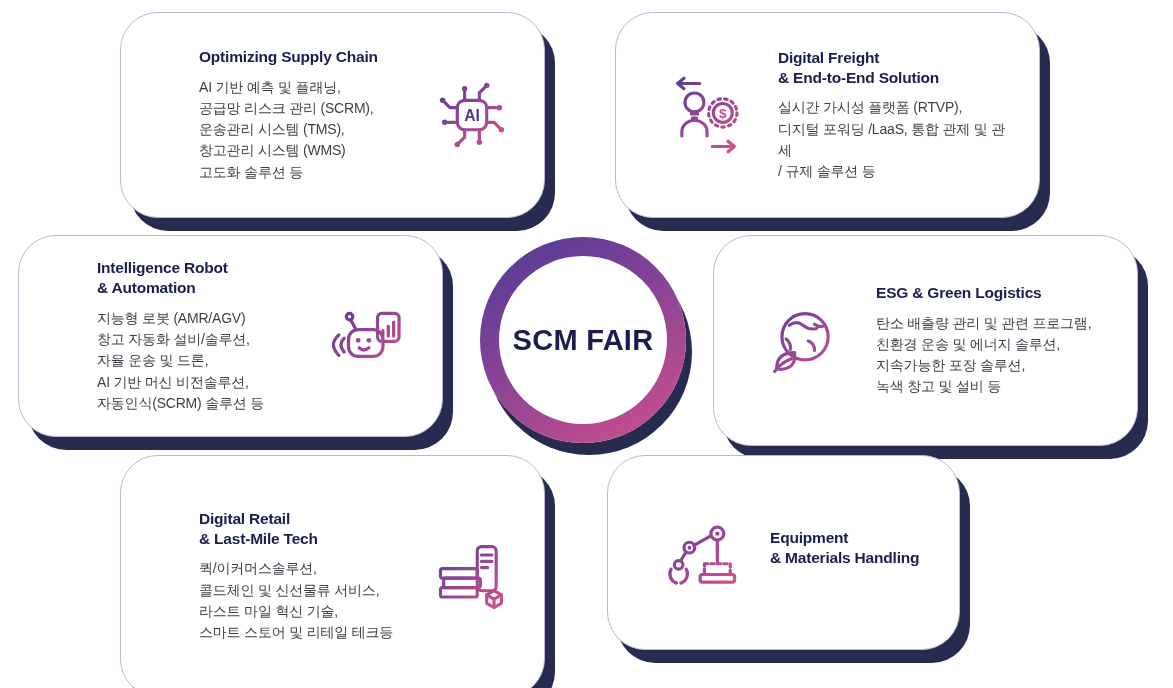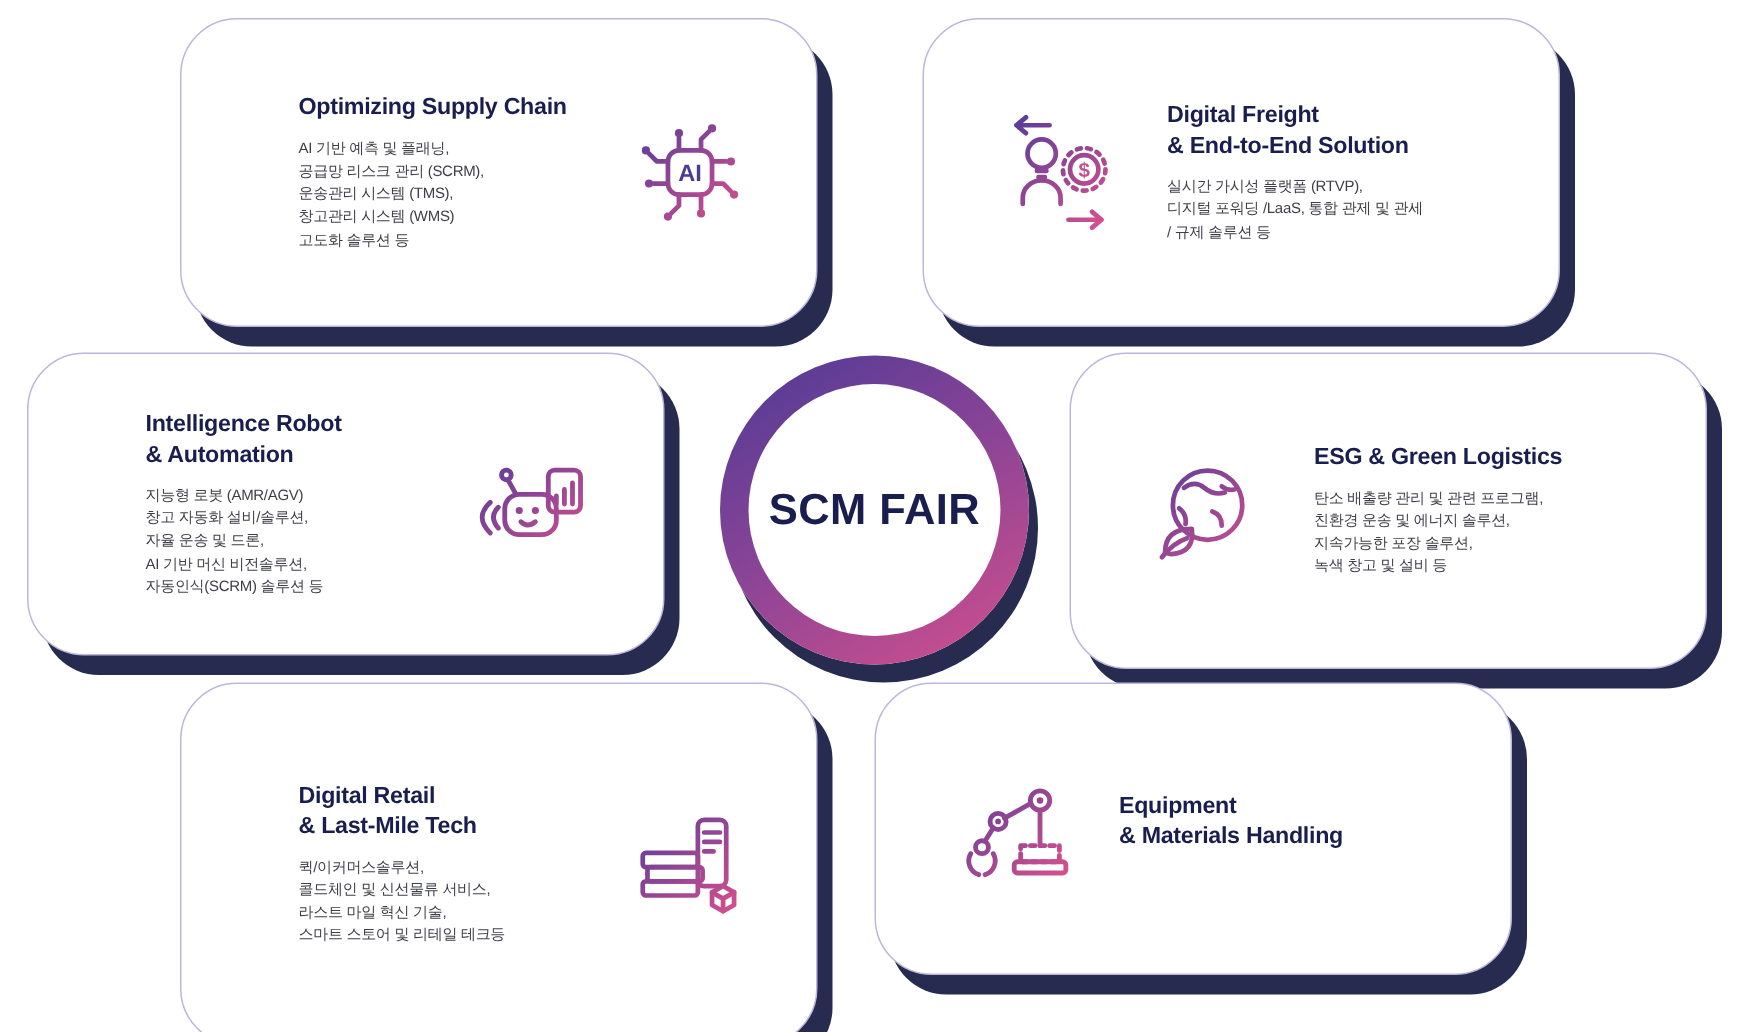--- a/index.html
+++ b/index.html
@@ -18,35 +18,35 @@
     border:1px solid #bdb6dc;
     border-radius:38px;
     box-shadow:10px 13px 0 0 #272b50;
     display:flex; align-items:center;
   }
   .card-tl{ left:120px; top:12px;  width:425px; height:206px; }
   .card-tr{ left:615px; top:12px;  width:425px; height:206px; }
   .card-ml{ left:18px;  top:235px; width:425px; height:202px; }
   .card-mr{ left:713px; top:235px; width:425px; height:211px; }
   .card-bl{ left:120px; top:455px; width:425px; height:242px; }
-  .card-br{ left:583px; top:455px; width:425px; height:195px; }
-
-  .left-side{  padding:0 40px 0 78px; gap:28px; }
+  .card-br{ left:607px; top:455px; width:353px; height:195px; }
+
+  .left-side{  padding:0 28px 0 78px; gap:28px; }
   .right-side{ padding:0 24px 0 46px; gap:28px; }
 
   .text-block{ flex:1 1 auto; min-width:0; }
   .icon-block{ flex:0 0 auto; width:88px; display:flex; justify-content:center; align-items:flex-end; }
 
   .card-title{
     font-size:15.5px; font-weight:bold; color:#1a1e4e;
     line-height:1.32; margin-bottom:9px;
     white-space:pre-line; letter-spacing:-0.2px;
   }
   .card-body{
-    font-size:10px; color:#3e3e48;
+    font-size:14px; color:#3e3e48;
     line-height:1.52; white-space:pre-line; letter-spacing:-0.2px;
   }
   .card-br .card-body{ font-size:12.3px; line-height:1.5; }
 
   
   .center-circle{
     position:absolute; left:480px; top:237px;
     width:206px; height:206px; border-radius:50%;
     background:linear-gradient(150deg,#4d3a95 0%,#8a4496 48%,#d4508d 100%);
     box-shadow:6px 12px 0 0 #272b50;

